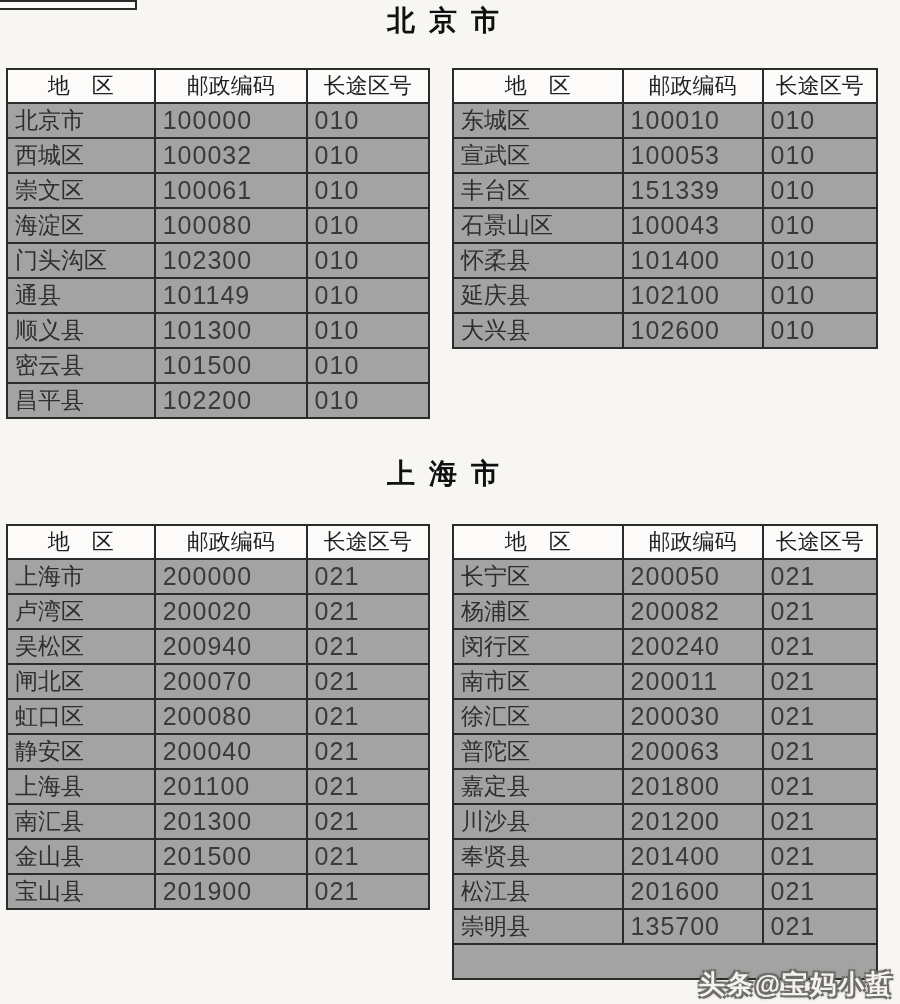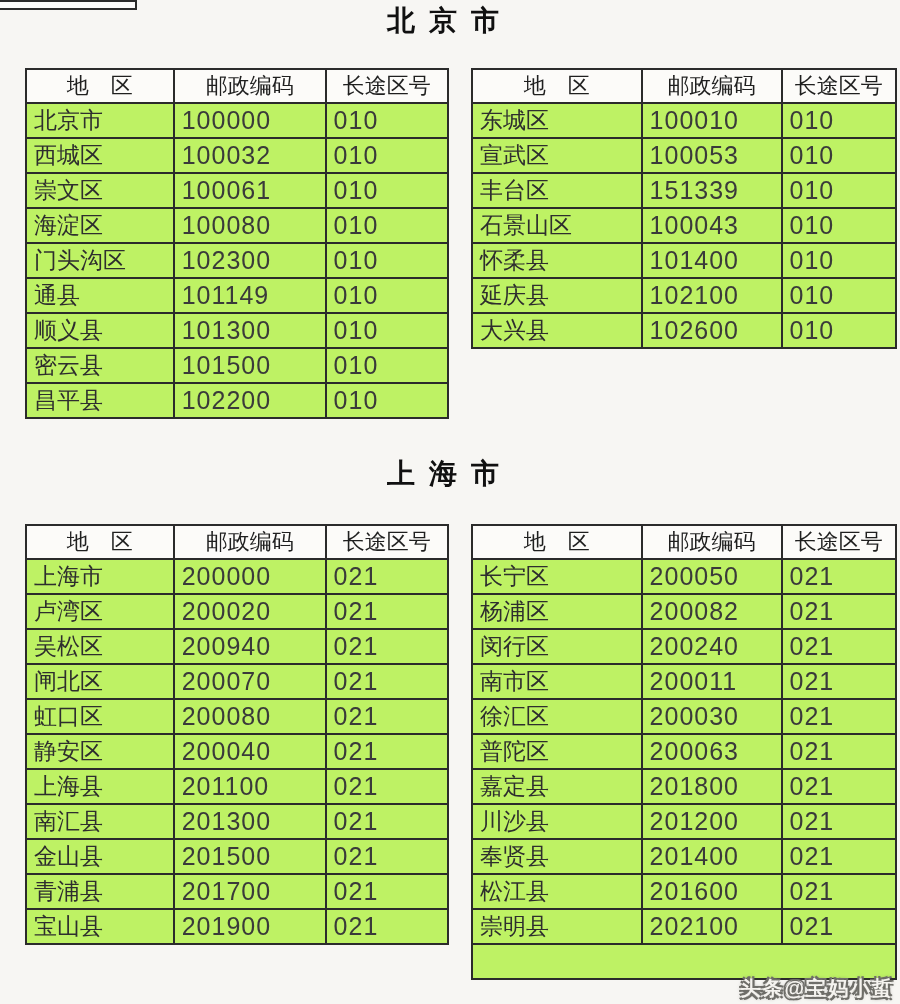--- a/index.html
+++ b/index.html
@@ -28,23 +28,22 @@
   .title-beijing{top:2px;}
   .title-shanghai{top:455px;}
 
   .tables{position:absolute;left:0;width:900px;height:0;}
   .tables-beijing{top:68px;}
   .tables-shanghai{top:524px;}
 
   table.tbl{
     position:absolute;top:0;
     border-collapse:collapse;
-    background:#bef264;
+    background:#a3a3a3;
     table-layout:fixed;
-    margin-left:19px;
   }
   .tbl-left{left:6px;width:424px;}
   .tbl-right{left:452px;width:426px;}
 
   .tbl th,.tbl td{
     border:2px solid #2b2b2b;
     overflow:hidden;white-space:nowrap;
     box-sizing:border-box;
   }
   .tbl th{
@@ -68,21 +67,21 @@
   .tbl-left .c0{width:35%;}
   .tbl-left .c1{width:36%;}
   .tbl-left .c2{width:29%;}
   .tbl-right .c0{width:40%;}
   .tbl-right .c1{width:33%;}
   .tbl-right .c2{width:27%;}
   .tbl td.empty{height:35px;}
 
   .watermark{
     position:absolute;right:6px;bottom:2px;
-    font-size:20px;font-weight:bold;letter-spacing:2px;
+    font-size:26px;font-weight:bold;letter-spacing:2px;
     color:#f5f3ef;
     text-shadow:
       -2px -2px 0 #6e6d68, 2px -2px 0 #6e6d68,
       -2px 2px 0 #6e6d68, 2px 2px 0 #6e6d68,
       0 0 4px #55544f;
     z-index:5;
   }
 </style>
 </head>
 <body>
@@ -249,25 +248,20 @@
             <td class="c0">南汇县</td>
             <td class="c1 num">201300</td>
             <td class="c2 num">021</td>
           </tr>
           <tr>
             <td class="c0">金山县</td>
             <td class="c1 num">201500</td>
             <td class="c2 num">021</td>
           </tr>
           <tr>
-            <td class="c0">青浦县</td>
-            <td class="c1 num">201700</td>
-            <td class="c2 num">021</td>
-          </tr>
-          <tr>
             <td class="c0">宝山县</td>
             <td class="c1 num">201900</td>
             <td class="c2 num">021</td>
           </tr>
         </tbody>
       </table>
     <table class="tbl tbl-right">
         <thead>
           <tr>
             <th class="c0">地　区</th>
@@ -321,21 +315,21 @@
             <td class="c1 num">201400</td>
             <td class="c2 num">021</td>
           </tr>
           <tr>
             <td class="c0">松江县</td>
             <td class="c1 num">201600</td>
             <td class="c2 num">021</td>
           </tr>
           <tr>
             <td class="c0">崇明县</td>
-            <td class="c1 num">202100</td>
+            <td class="c1 num">135700</td>
             <td class="c2 num">021</td>
           </tr>
           <tr>
             <td colspan="3" class="empty"></td>
           </tr>
         </tbody>
       </table>
   </div>
 
   <div class="watermark">头条@宝妈小蜇</div>

